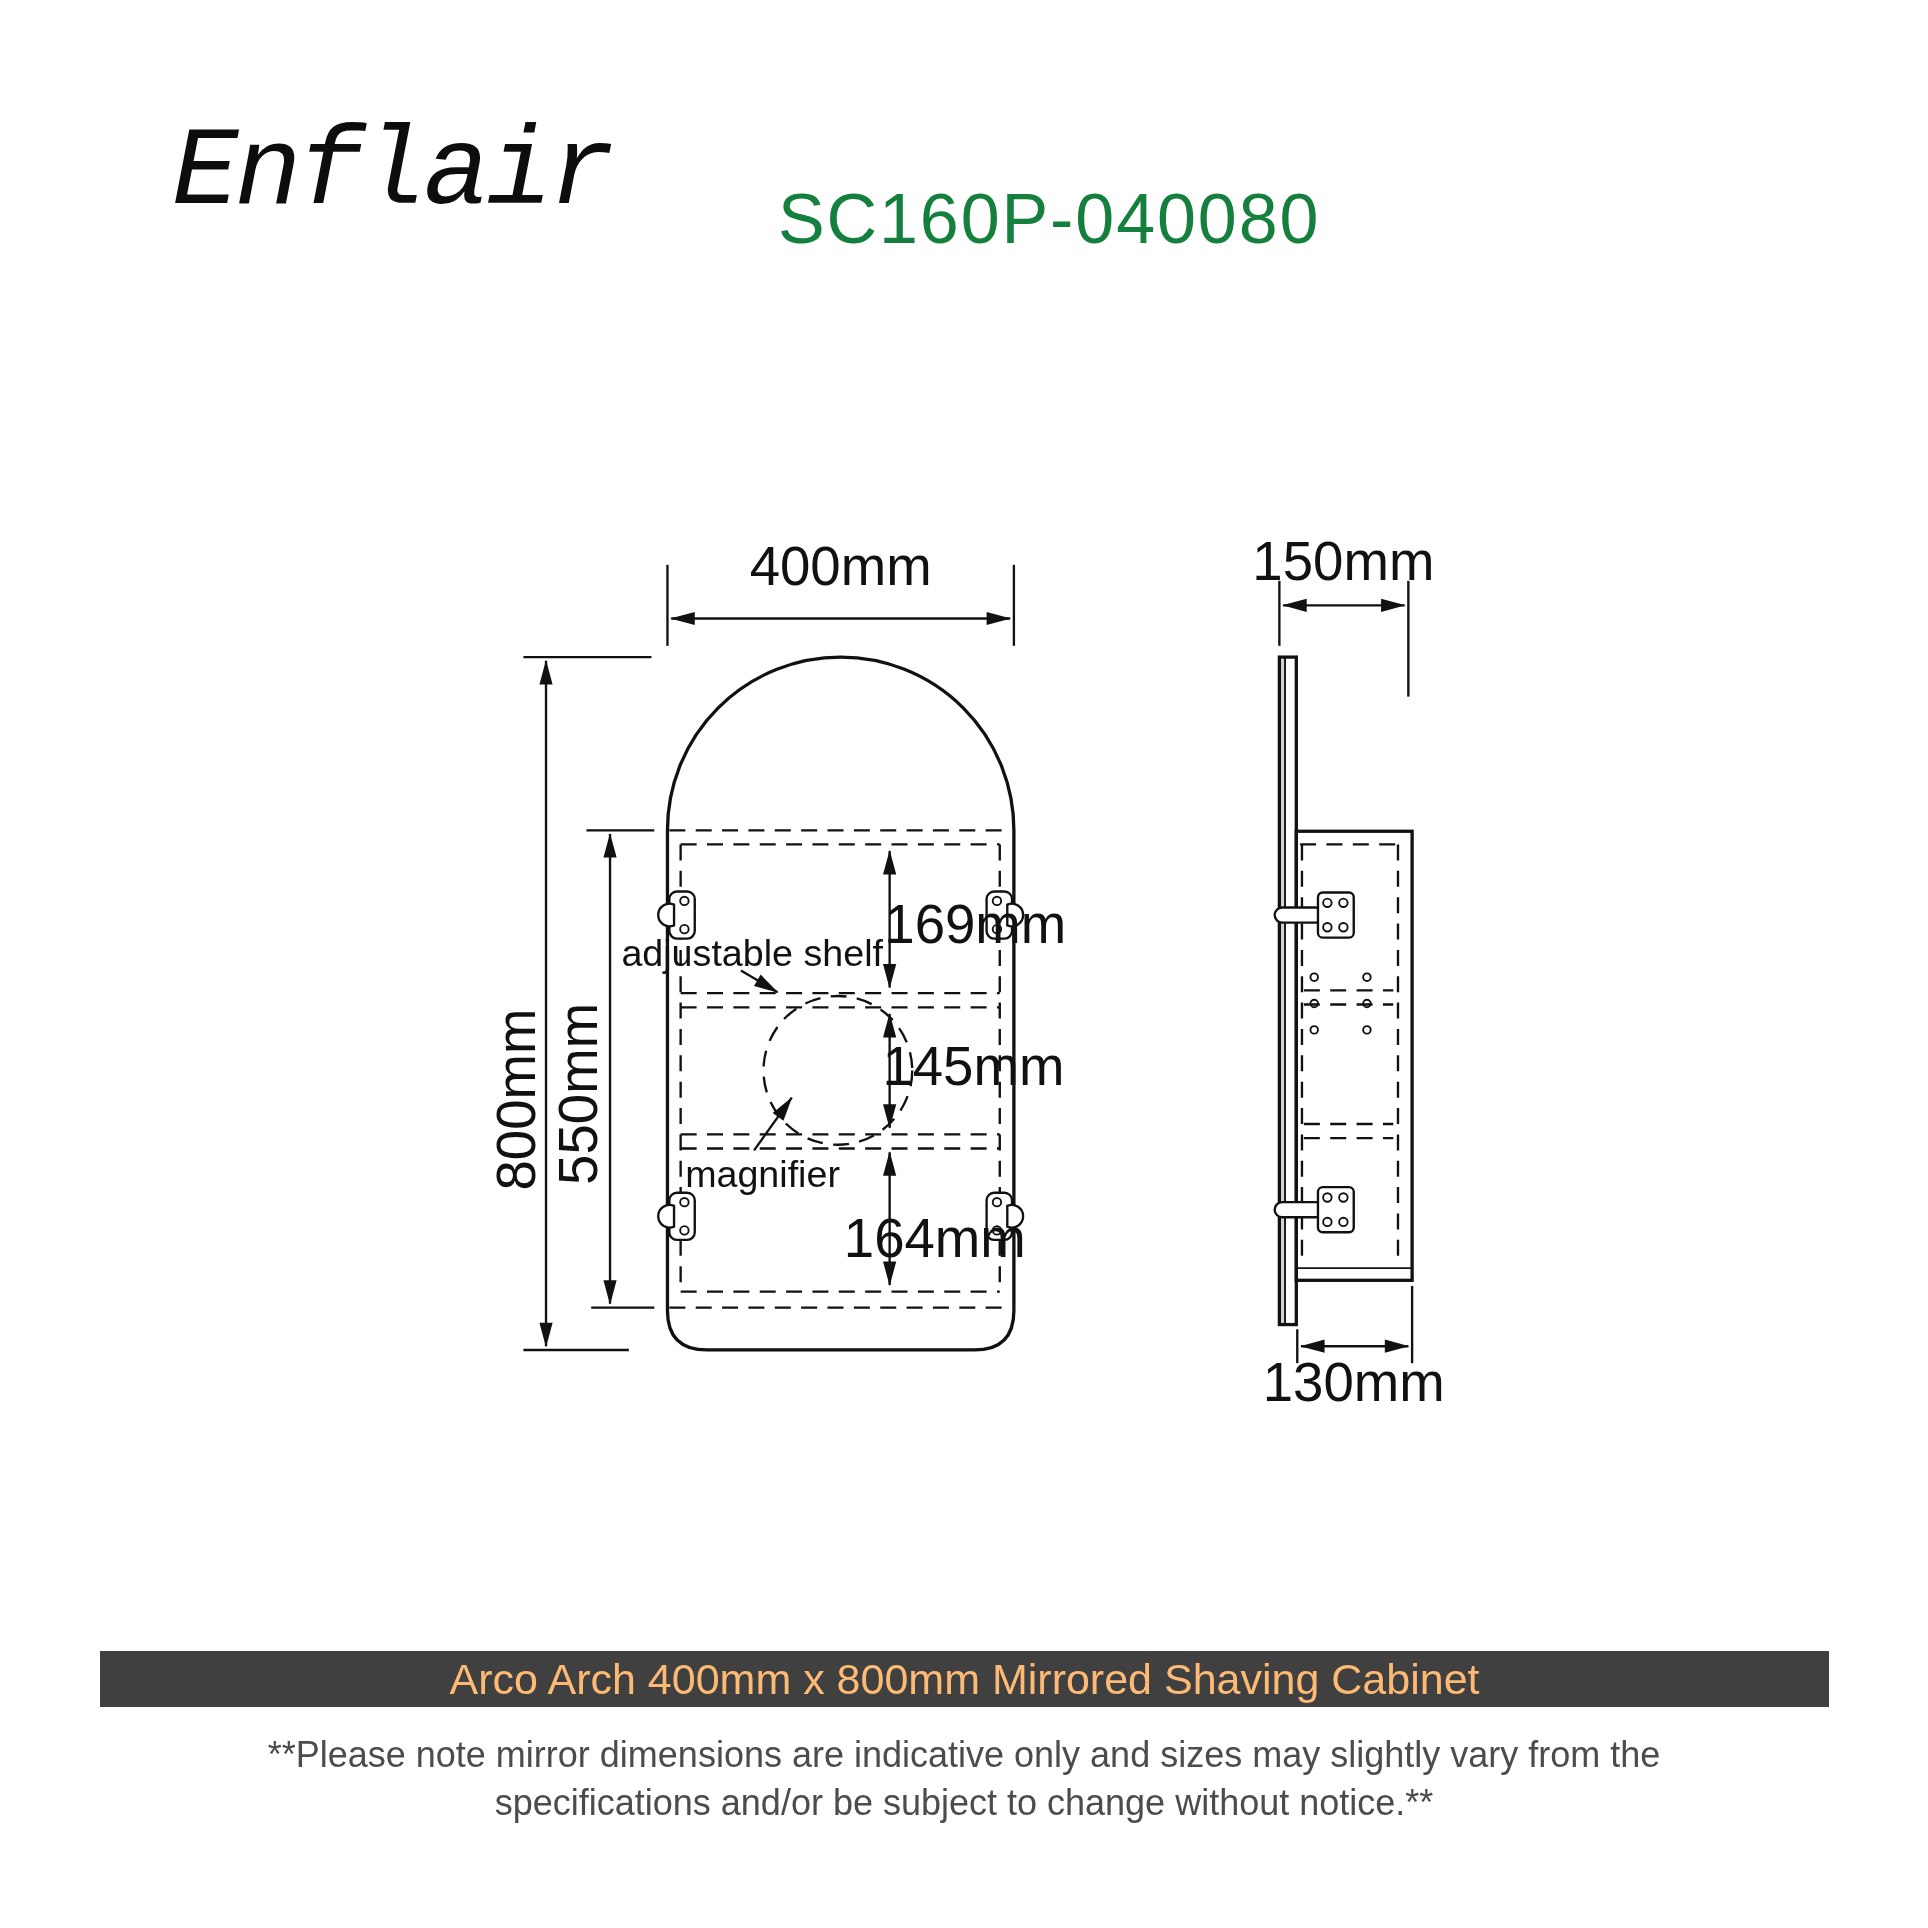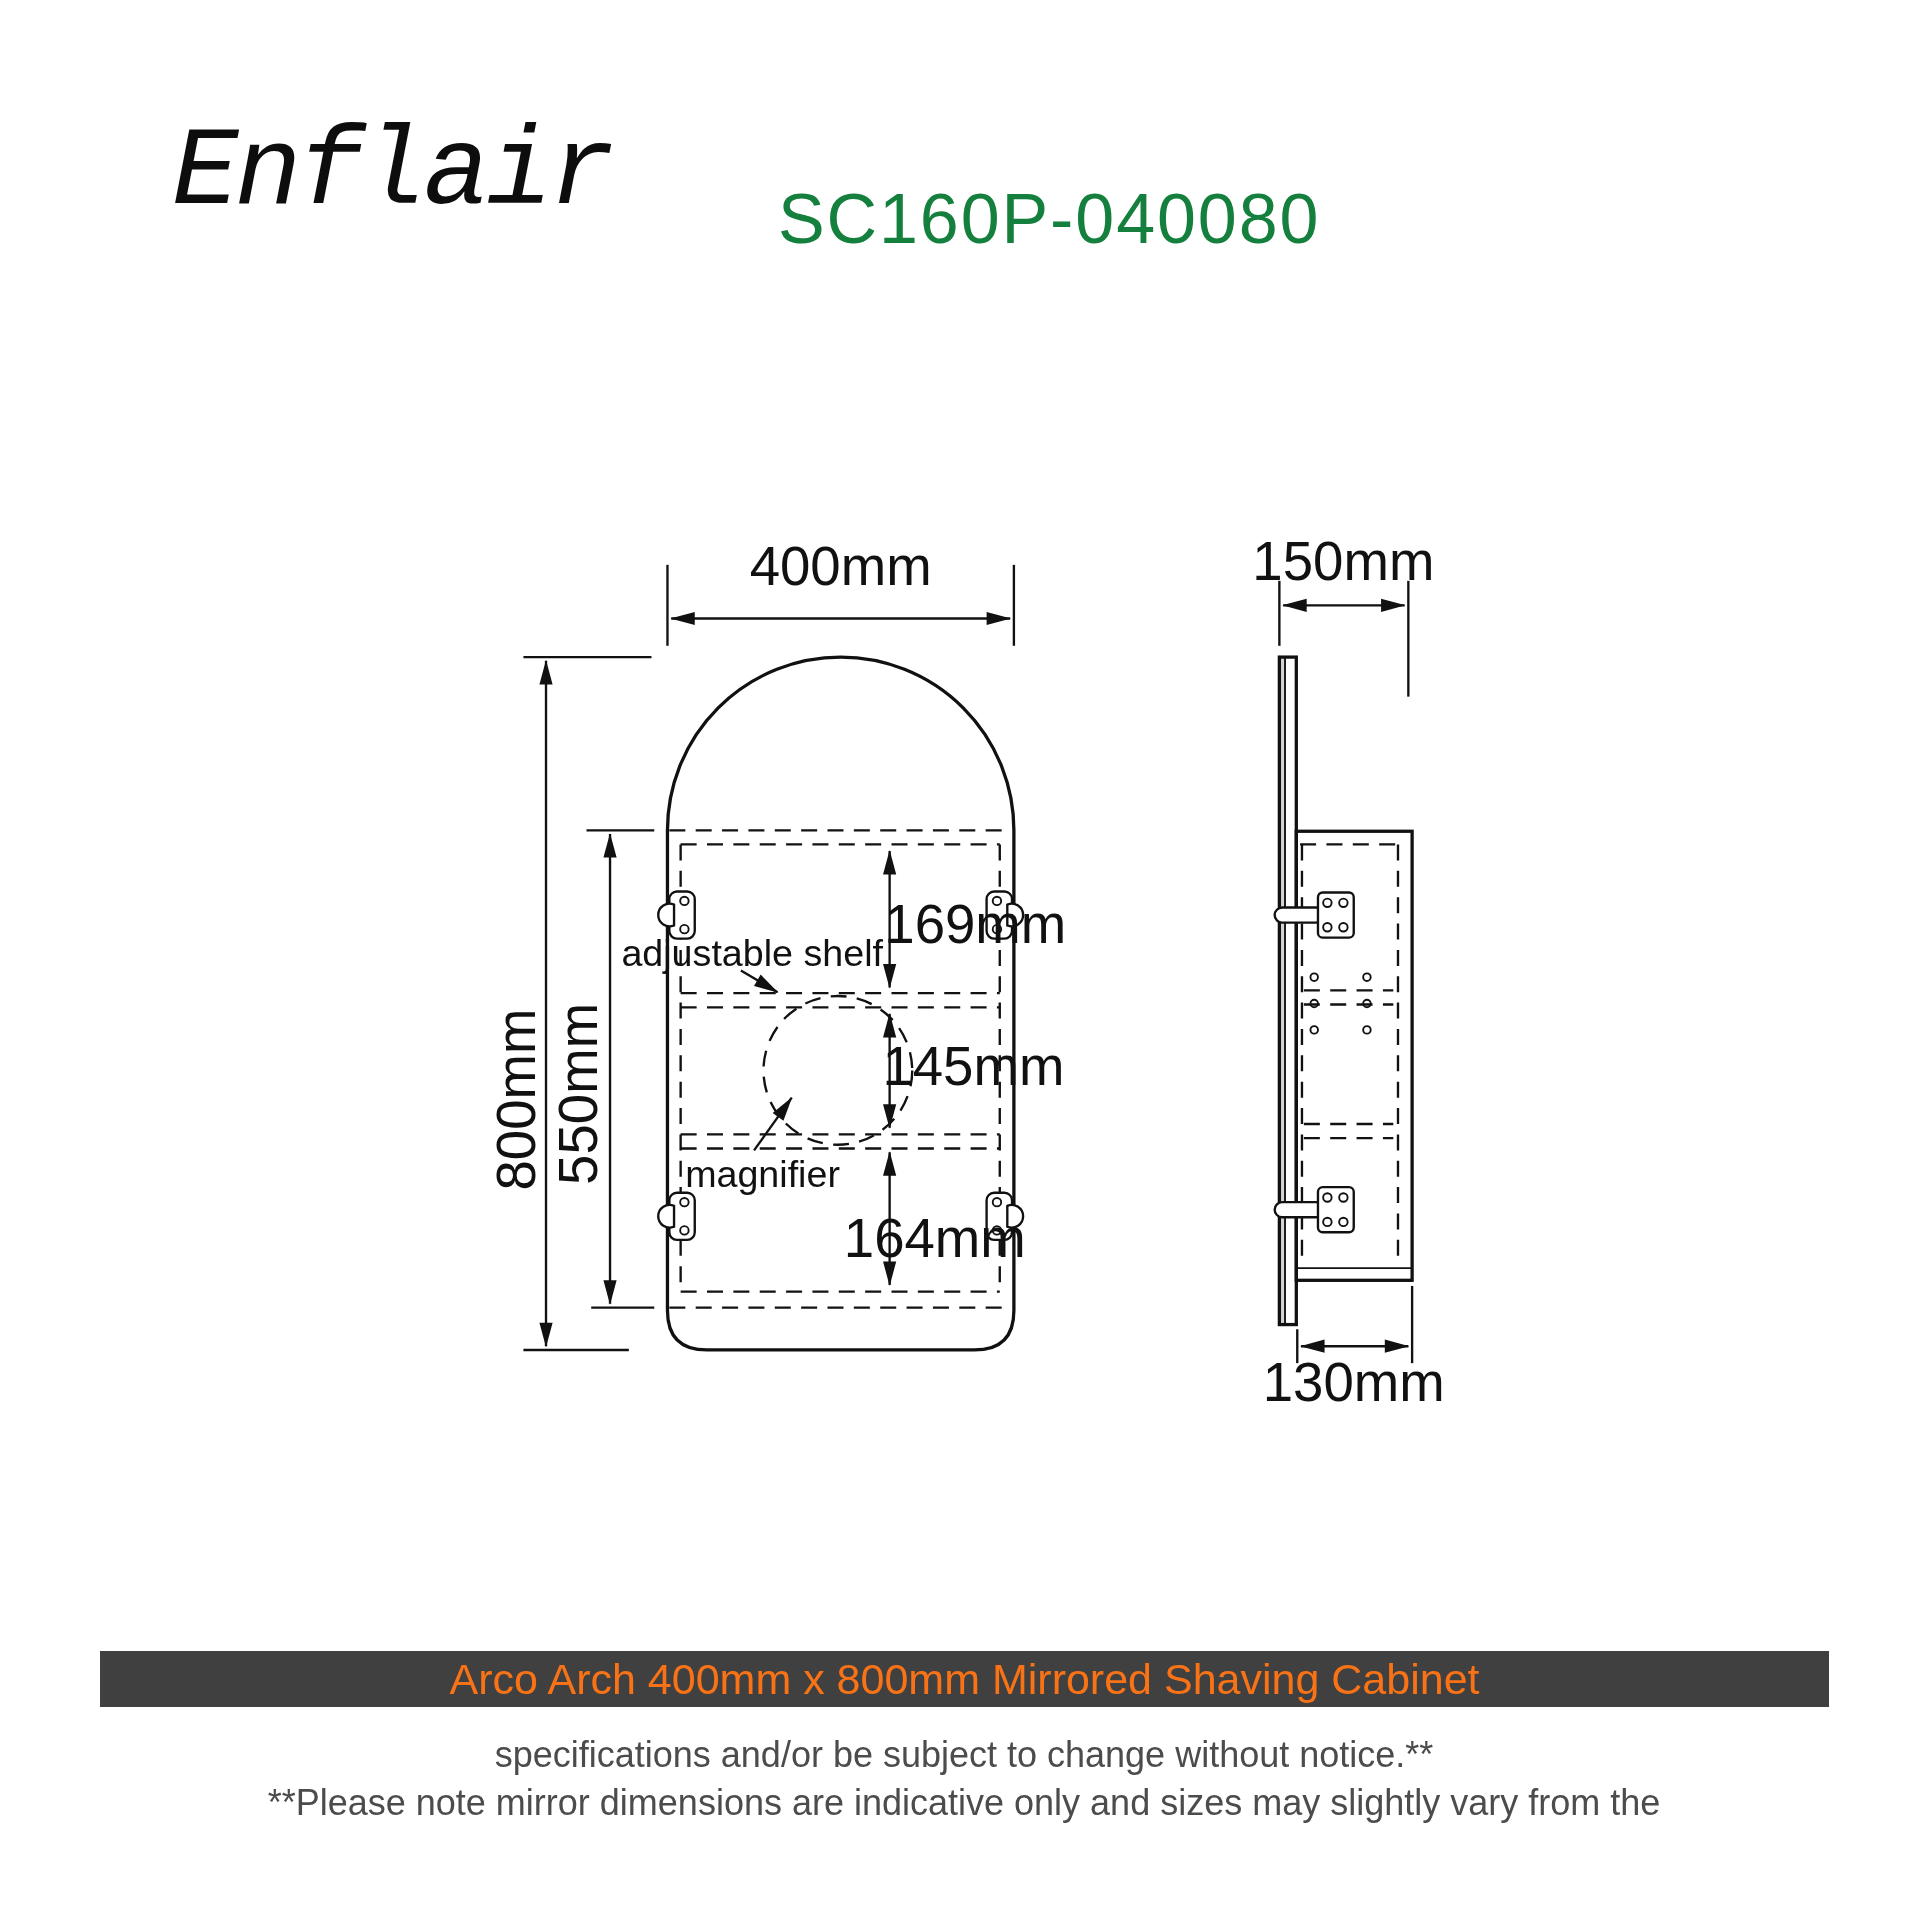--- a/index.html
+++ b/index.html
@@ -1,20 +1,20 @@
 <!DOCTYPE html>
 <html style="font-size:15px"><head>
 <meta charset="utf-8">
 <style>
   html,body{margin:0;padding:0;background:#ffffff;}
   body{width:1928px;height:1928px;position:relative;font-family:"Liberation Sans",sans-serif;overflow:hidden;}
   #logo{position:absolute;left:172px;top:111px;font-family:Liberation Mono, monospace;font-style:italic;font-size:111px;color:#0d0d0d;letter-spacing:-3.8px;}
   #code{position:absolute;left:778px;top:179px;font-size:70px;color:#15803d;letter-spacing:1.9px;}
   #drawing{position:absolute;left:0;top:0;}
-  #banner{position:absolute;left:100px;top:1651px;width:1729px;height:56px;background:#404040;color:#f97316;display:flex;align-items:center;justify-content:center;font-size:43px;}
+  #banner{position:absolute;left:100px;top:1651px;width:1729px;height:56px;background:#404040;color:#fdba74;display:flex;align-items:center;justify-content:center;font-size:43px;}
   #disclaimer{position:absolute;left:0;top:1731px;width:1928px;text-align:center;font-size:36px;color:#4c4c4c;line-height:1.34;}
   svg text{fill:#111111;font-family:"Liberation Sans",sans-serif;}
   .dim-t{font-size:58px;}
   .label-t{font-size:40px;}
   .solid{stroke:#111111;stroke-width:3.5;fill:none;}
   .solid-thin{stroke:#111111;stroke-width:2;fill:none;}
   .dash{stroke:#111111;stroke-width:2.5;fill:none;stroke-dasharray:17 11;}
   .dim{stroke:#111111;stroke-width:2.5;fill:none;}
   .thin{stroke:#111111;stroke-width:2.5;fill:none;}
   .hole{stroke:#111111;stroke-width:2;fill:none;}
@@ -181,16 +181,16 @@
       <text class="dim-t" x="1438" y="1468" dy="20" text-anchor="middle">130mm</text>
     </g>
   </g>
 </svg>
 
 <div id="banner">
   <span>Arco Arch 400mm x 800mm Mirrored Shaving Cabinet</span>
 </div>
 
 <div id="disclaimer">
+  <div>**Please note mirror dimensions are indicative only and sizes may slightly vary from the</div>
   <div>specifications and/or be subject to change without notice.**</div>
-  <div>**Please note mirror dimensions are indicative only and sizes may slightly vary from the</div>
 </div>
 
 
 </body></html>

